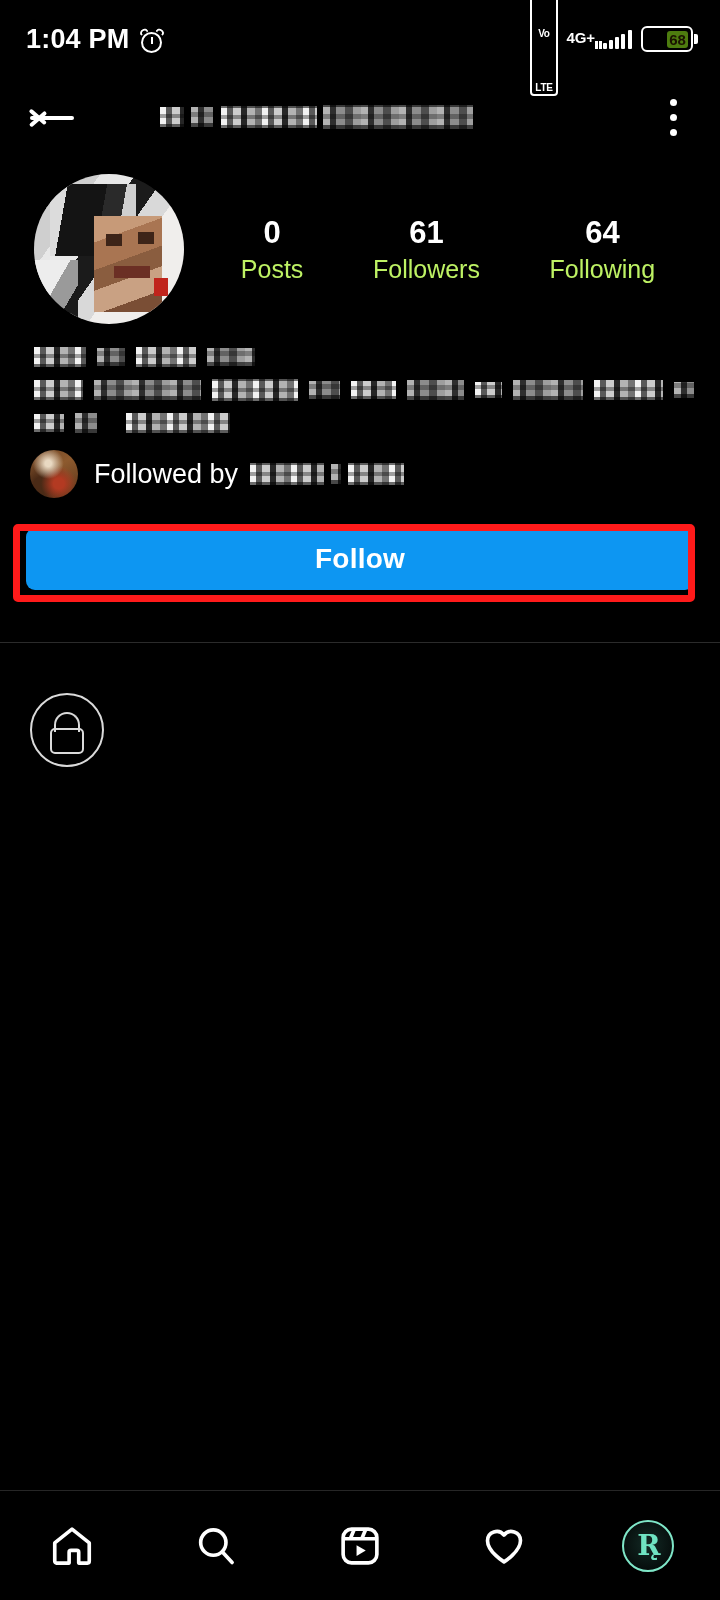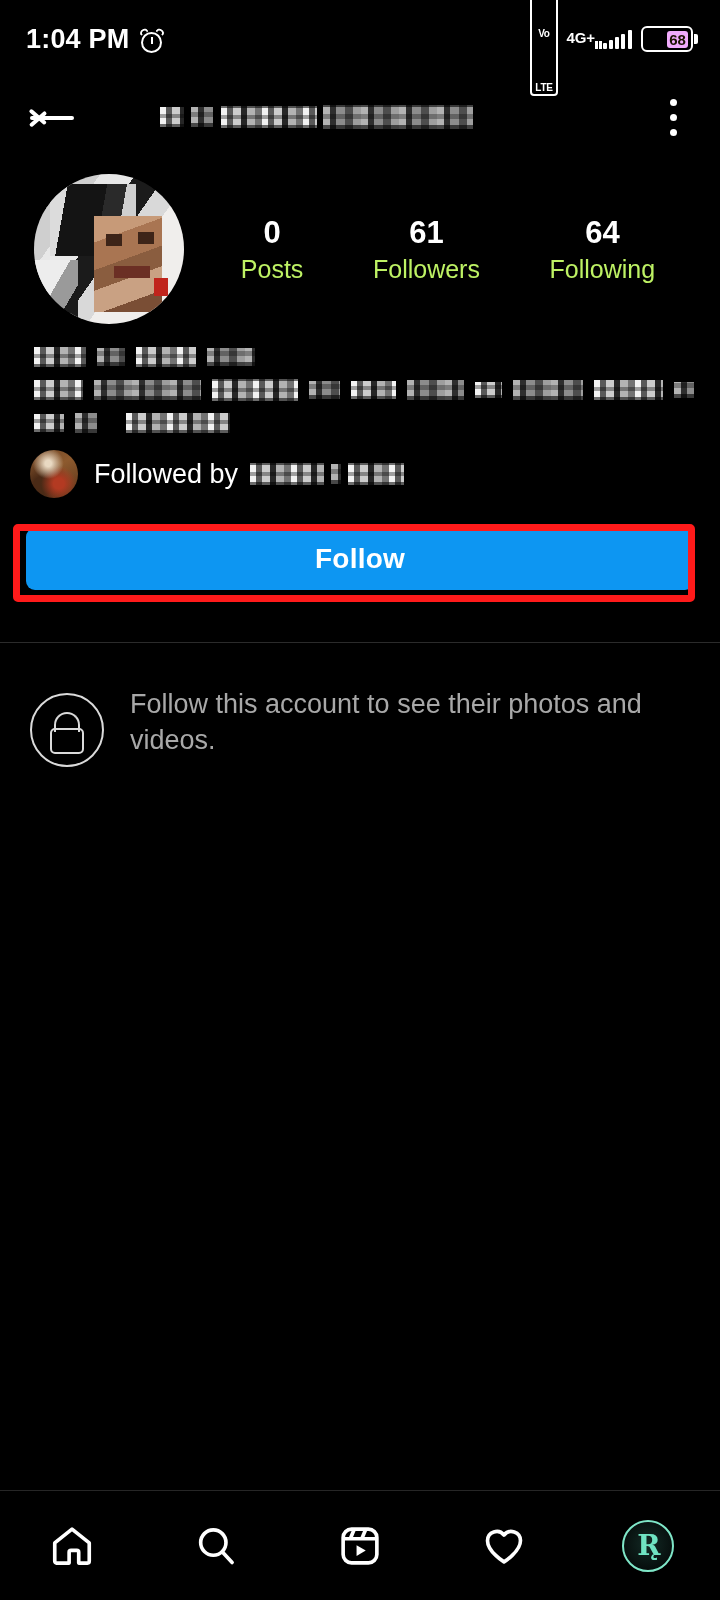--- a/index.html
+++ b/index.html
@@ -46,21 +46,21 @@
   .bars i:nth-child(3){height:12px;} .bars i:nth-child(4){height:15px;}
   .bars i:nth-child(5){height:19px;}
   .arrows { display:flex; align-items:flex-end; gap:1px; margin-right:1px; height:19px; }
   .arrows i { width:3px; height:8px; background:#fff; }
   .battery { display:flex; align-items:center; }
   .batt-body {
     width:52px; height:26px; border:2.5px solid #fff; border-radius:6px;
     padding:2.5px; display:flex; align-items:center;
   }
   .batt-fill {
-    height:100%; width:70%; background:#f0abfc; border-radius:3px;
+    height:100%; width:70%; background:#4d7c0f; border-radius:3px;
     display:flex; align-items:flex-start; justify-content:center;margin-left:22px;
   }
   .batt-fill span { font-size:15px; font-weight:700; color:#1a1200; }
   .batt-cap { width:4px; height:10px; background:#fff; border-radius:0 2px 2px 0; margin-left:1.5px; }
 
   
   .header { height:78px; display:flex; align-items:center; padding:0 26px; }
   .back-arrow { width:52px; height:44px; position:relative; flex:0 0 auto; }
   .back-arrow .shaft { position:absolute; left:4px; top:21px; width:44px; height:3.6px; background:#fff; border-radius:2px;}
   .back-arrow .head-t, .back-arrow .head-b {
@@ -332,21 +332,20 @@
   </div>
 
   <div class="divider"></div>
 
   <div class="private">
     <div class="lock-circle">
       <div class="lock-shackle"></div>
       <div class="lock-body"></div>
     </div>
     <div class="private-text">
-      <div class="private-sub">Follow this account to see their photos and videos.</div>
     </div>
   </div>
 
   <div class="bottom-nav">
     <div class="nav-item">
       <svg width="46" height="46" viewBox="0 0 24 24" fill="none" stroke="#fff" stroke-width="1.9" stroke-linejoin="round" stroke-linecap="round">
         <path d="M3 10.4 12 3.2l9 7.2V20a.9.9 0 0 1-.9.9h-4.6v-5.6a1 1 0 0 0-1-1h-3a1 1 0 0 0-1 1v5.6H3.9A.9.9 0 0 1 3 20z"></path>
       </svg>
     </div>
     <div class="nav-item">

